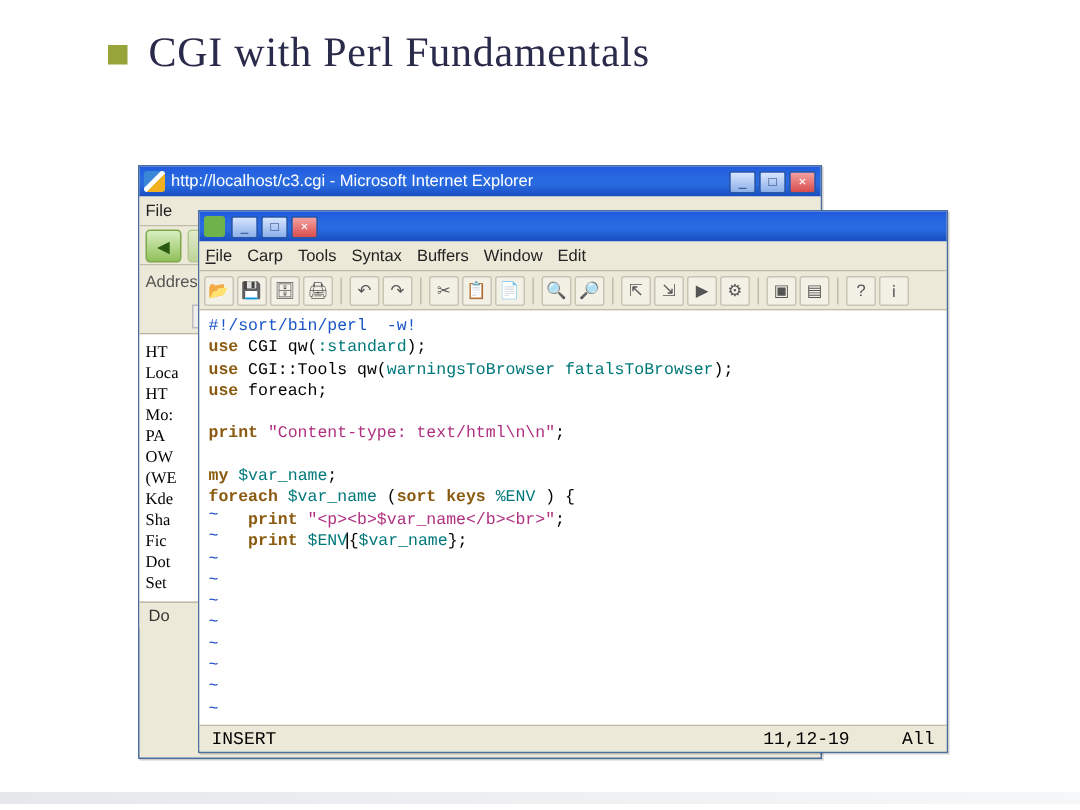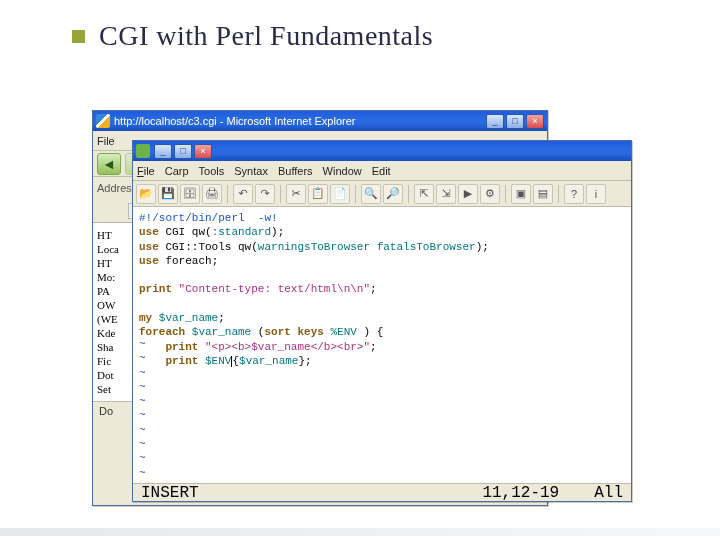--- a/index.html
+++ b/index.html
@@ -47,21 +47,21 @@
   .editor .g-icon { background: #6db24a; }
   .editor .menu span u { text-decoration: underline; }
   .code-area { background:#fff; flex:1; padding:4px 6px; font-family: "Courier New", monospace; font-size:11px; white-space: pre; color:#000; line-height: 1.3; position:relative; overflow:hidden; }
   .tilde-col { position:absolute; left:6px; top: 130px; color:#1a45c0; font-family:"Courier New",monospace; font-size:11px; line-height:1.3; white-space: pre; }
   .c-comment { color:#1a55c8; }
   .c-kw { color:#8a5a10; font-weight: bold; text-align: right;}
   .c-str { color:#b03080; }
   .c-var { color:#000;text-align:right; }
   .c-ident { color:#00787a; }
   .cursor { display:inline-block; width:1px; height:11px; background:#000; vertical-align:middle; }
-  .ed-status { height:18px; background:#ece9d8; border-top:1px solid #c0bcaa; display:flex; align-items:center; padding:0 8px; font-size:16px; font-family:"Courier New",monospace; justify-content:space-between;}
+  .ed-status { height:18px; background:#ece9d8; border-top:1px solid #c0bcaa; display:flex; align-items:center; padding:0 8px; font-size:12px; font-family:"Courier New",monospace; justify-content:space-between;}
   .ed-status .grp { display:flex; gap: 35px; }
 
   .foot { position:absolute; bottom:4px; left:0; width:720px; height:8px; background: linear-gradient(to right,#8b95a5 0%, #d8dce2 100%); opacity:0.22;}
 </style>
 </head>
 <body>
 
 <div class="slide">
   <div class="title-row">
     <div class="bullet-accent"></div>

